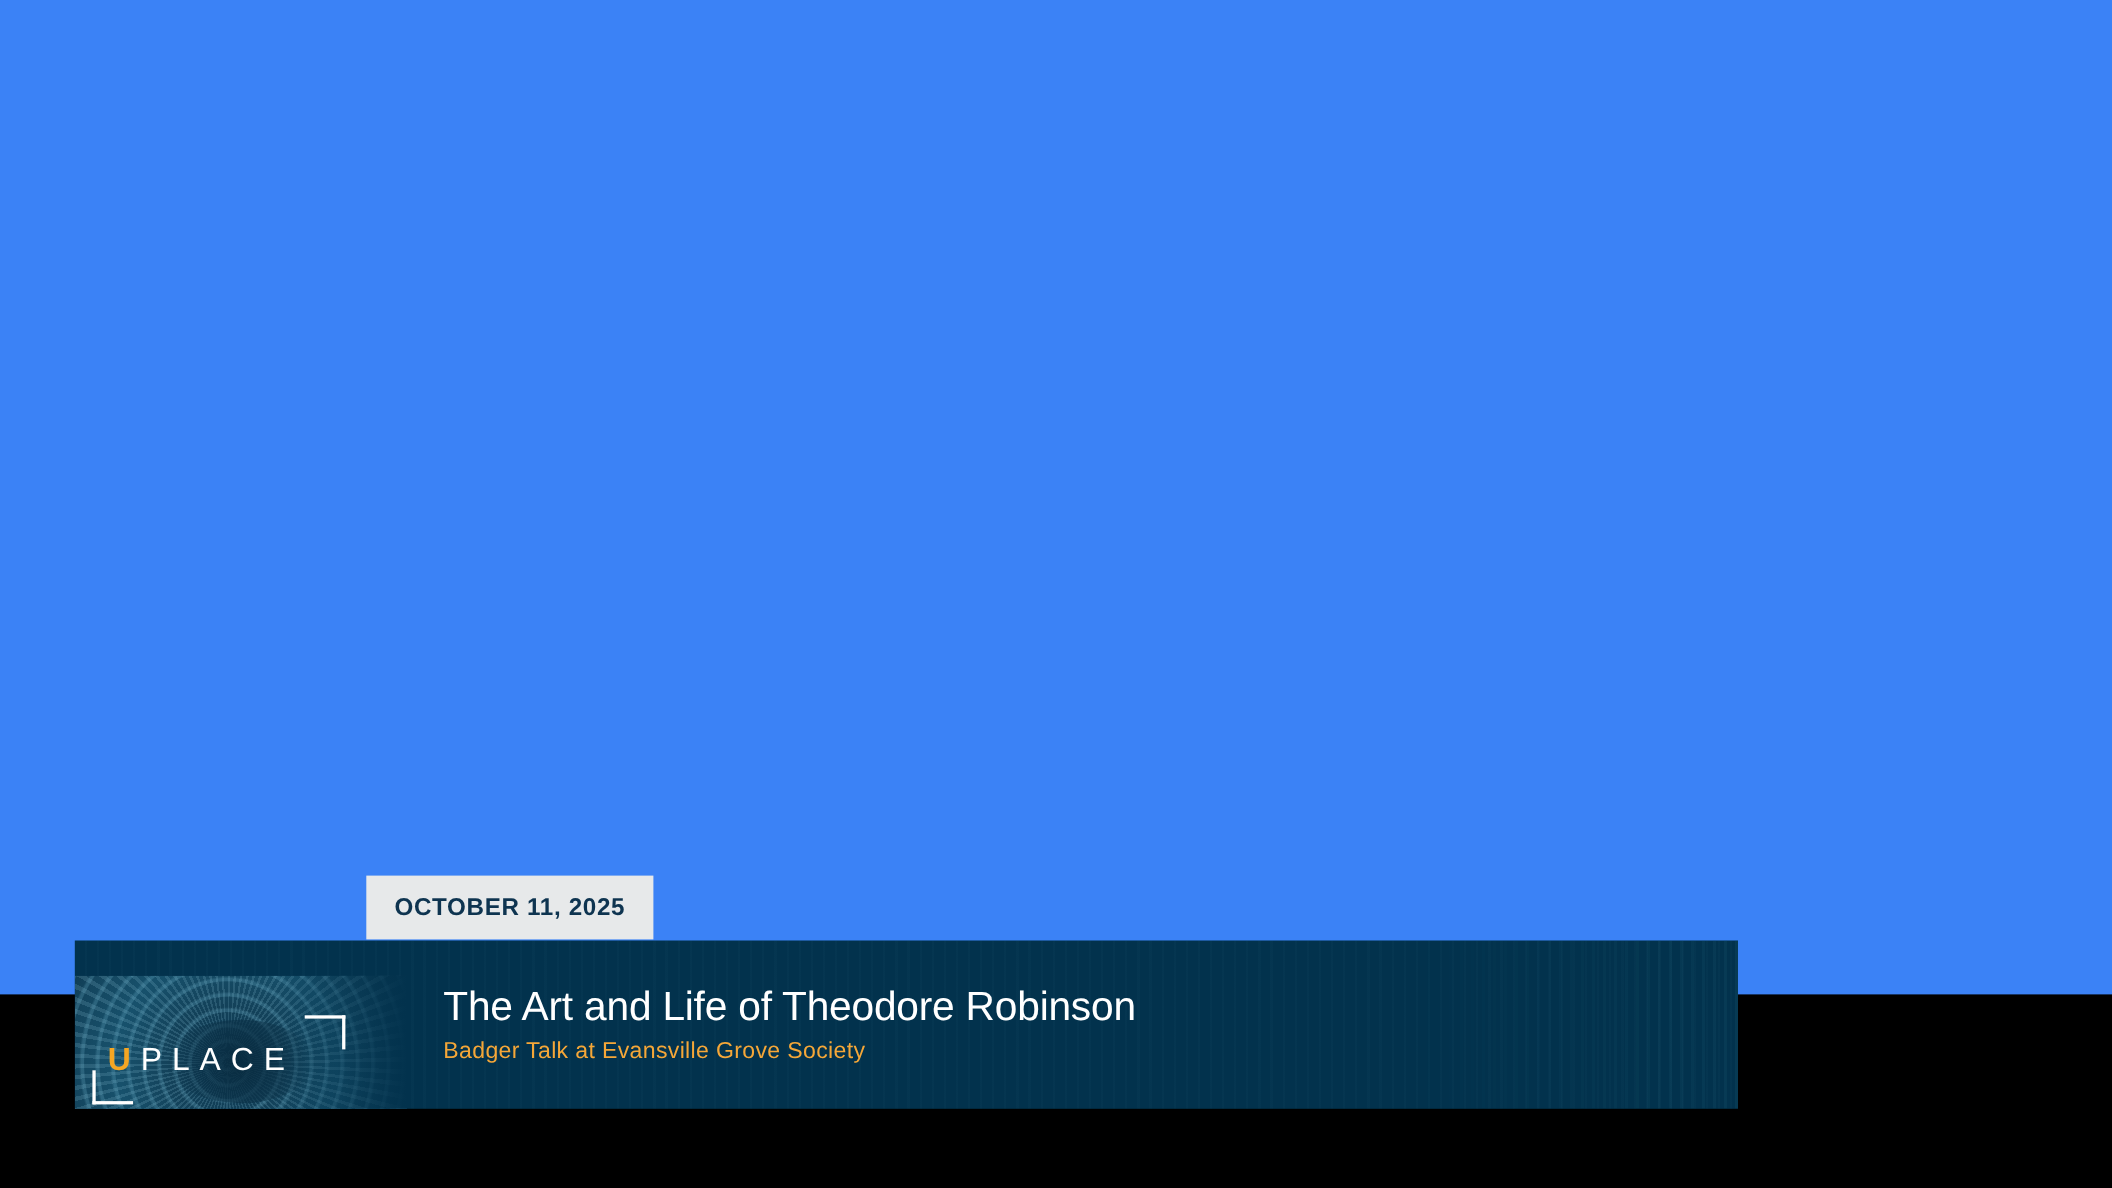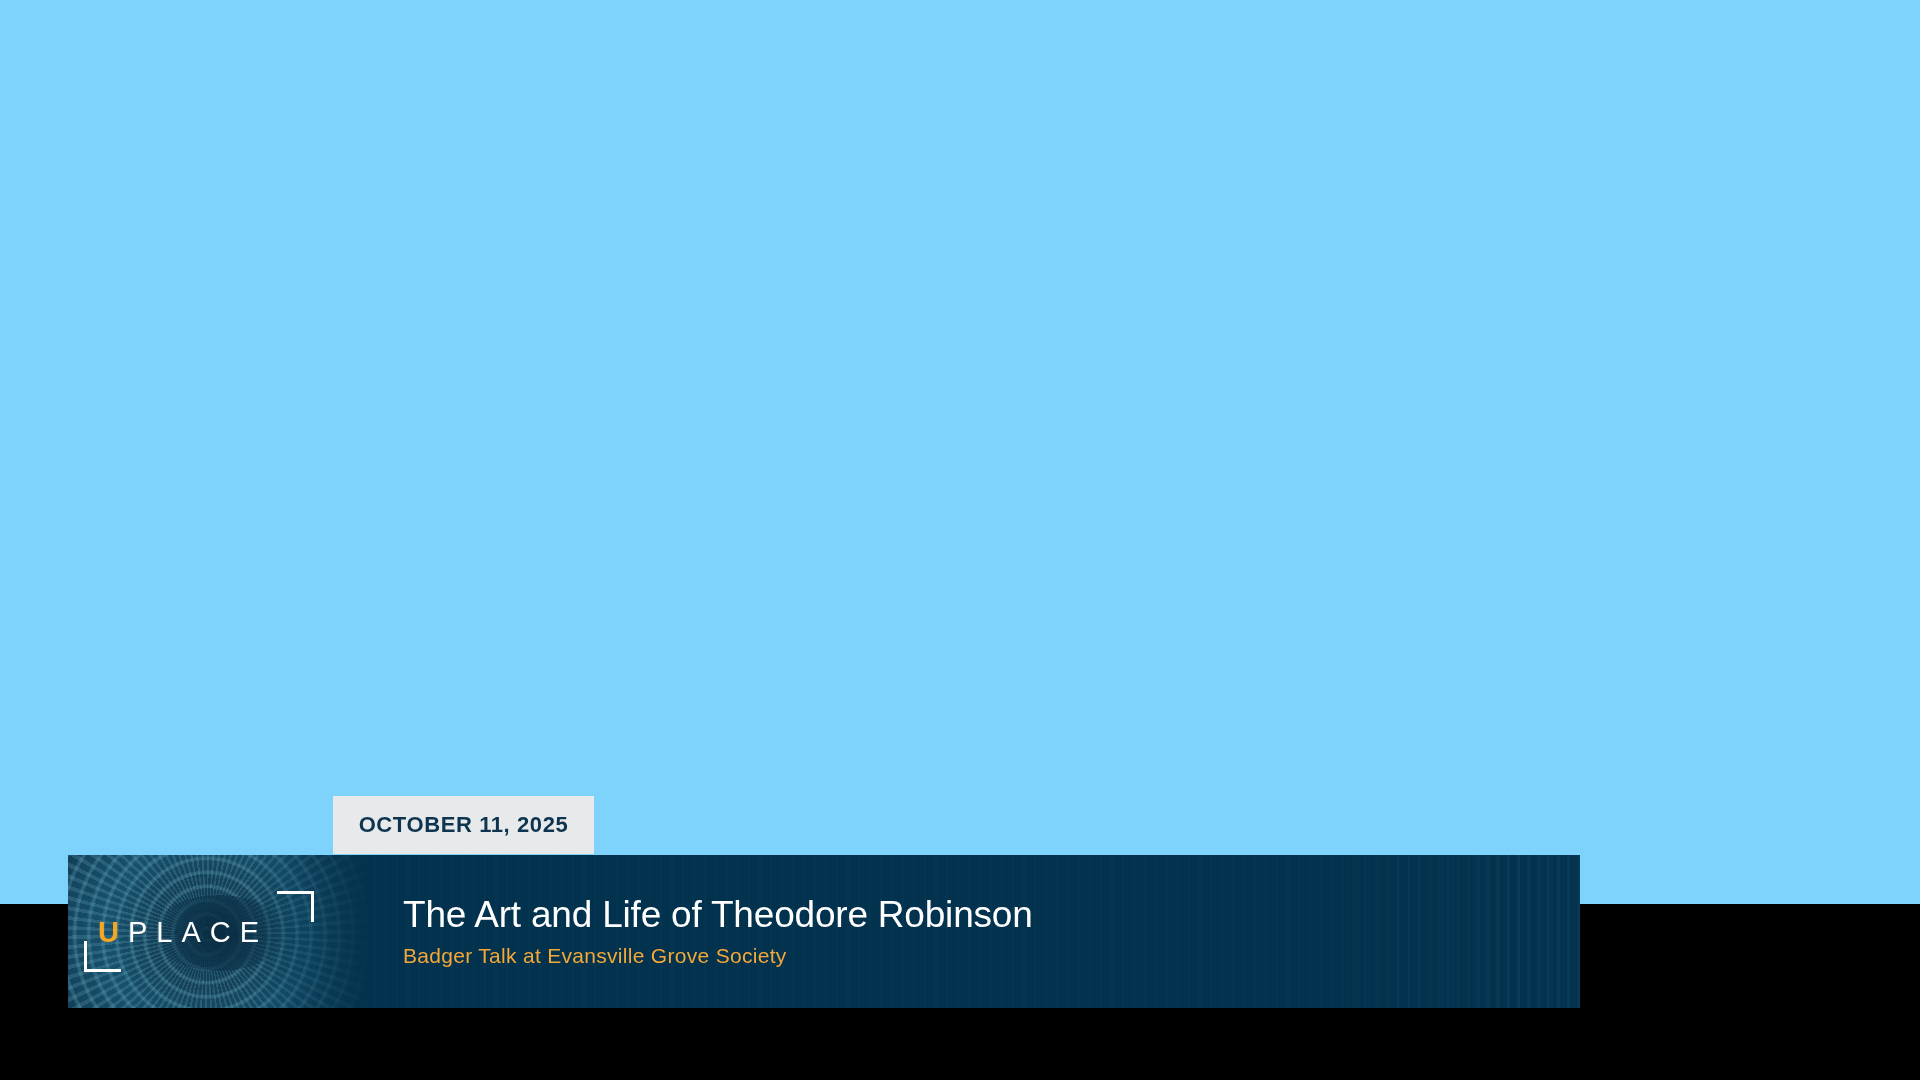--- a/index.html
+++ b/index.html
@@ -12,21 +12,21 @@
   }
 
   body {
     font-family: "Liberation Sans", sans-serif;
   }
 
   #stage {
     position: relative;
     width: 1920px;
     height: 904px;
-    background: #7dd3fc;
+    background: #3b82f6;
   }
 
   
   .date-badge {
     position: absolute;
     left: 333px;
     top: 796px;
     width: 261px;
     height: 58px;
     background: #e7e9ea;
@@ -94,20 +94,21 @@
     mask-image: linear-gradient(90deg, rgba(0,0,0,0) 0%, rgba(0,0,0,1) 100%);
   }
 
   
   .logo-tile {
     position: relative;
     flex: 0 0 302px;
     width: 302px;
     height: 100%;
     overflow: hidden;
+    margin-top: 32px;
   }
 
   .logo-fossil {
     position: absolute;
     inset: 0;
     background-color: #123d56;
     background-image:
       repeating-radial-gradient(
         circle at 46% 52%,
         rgba(120, 185, 210, 0.00) 0px,

